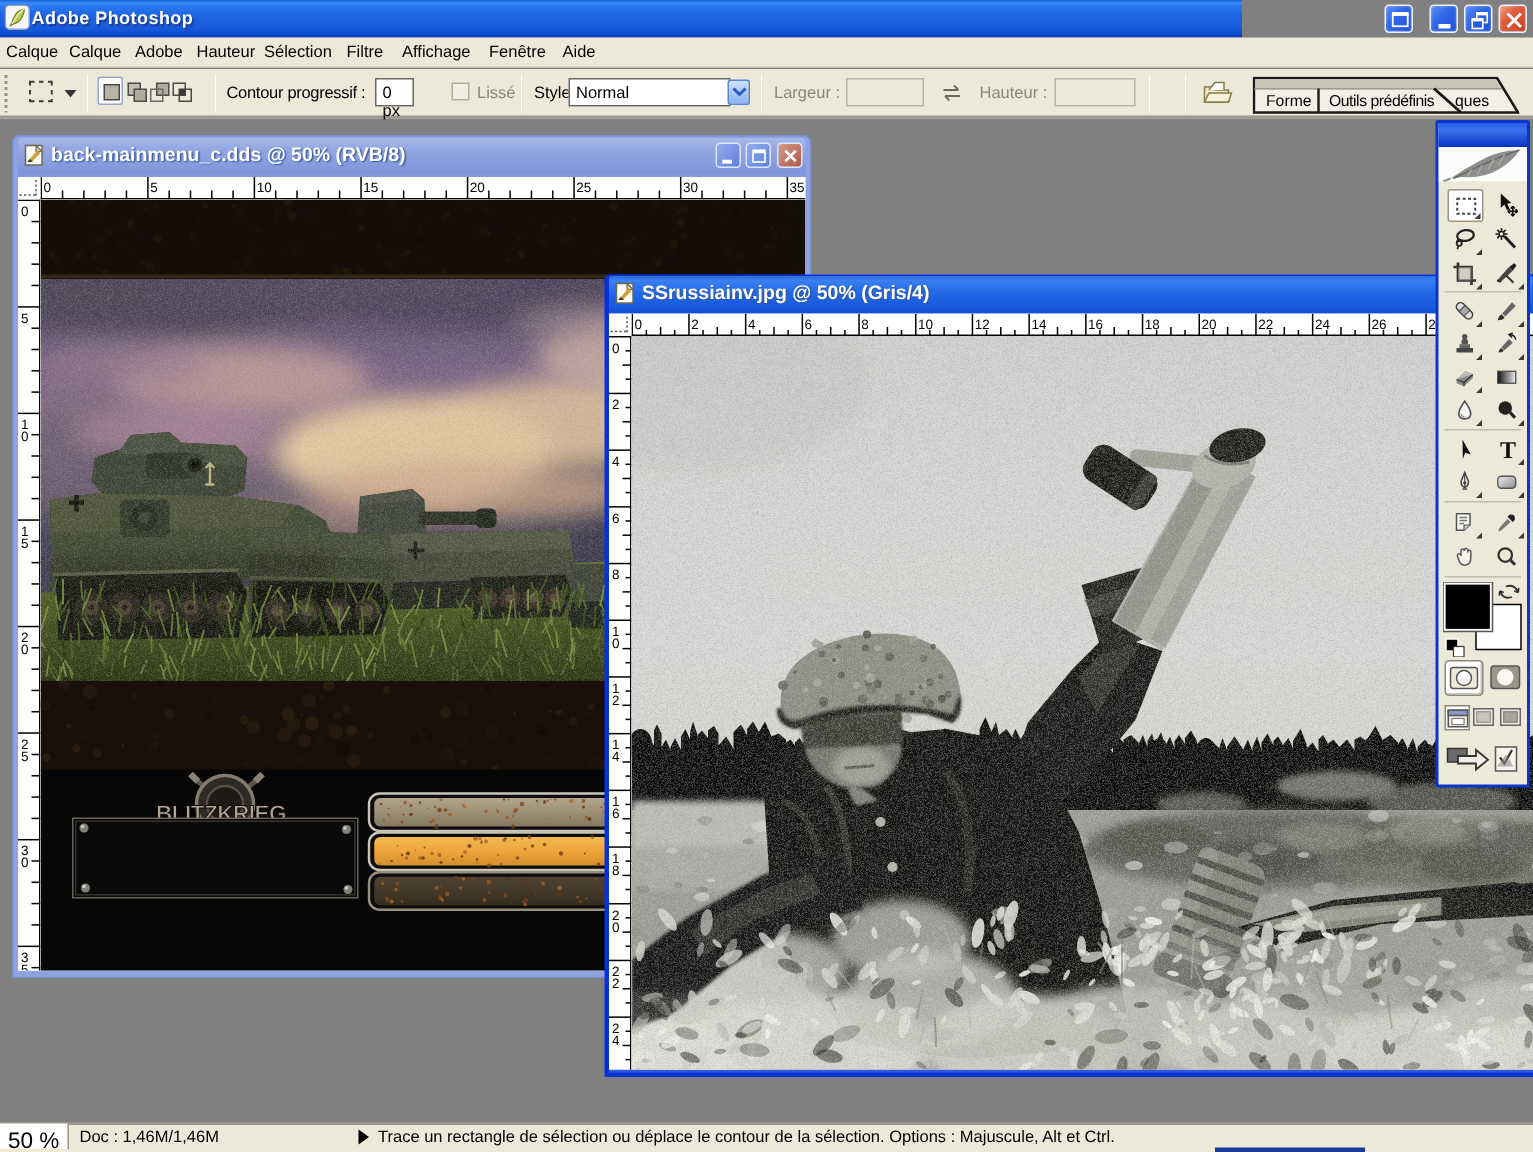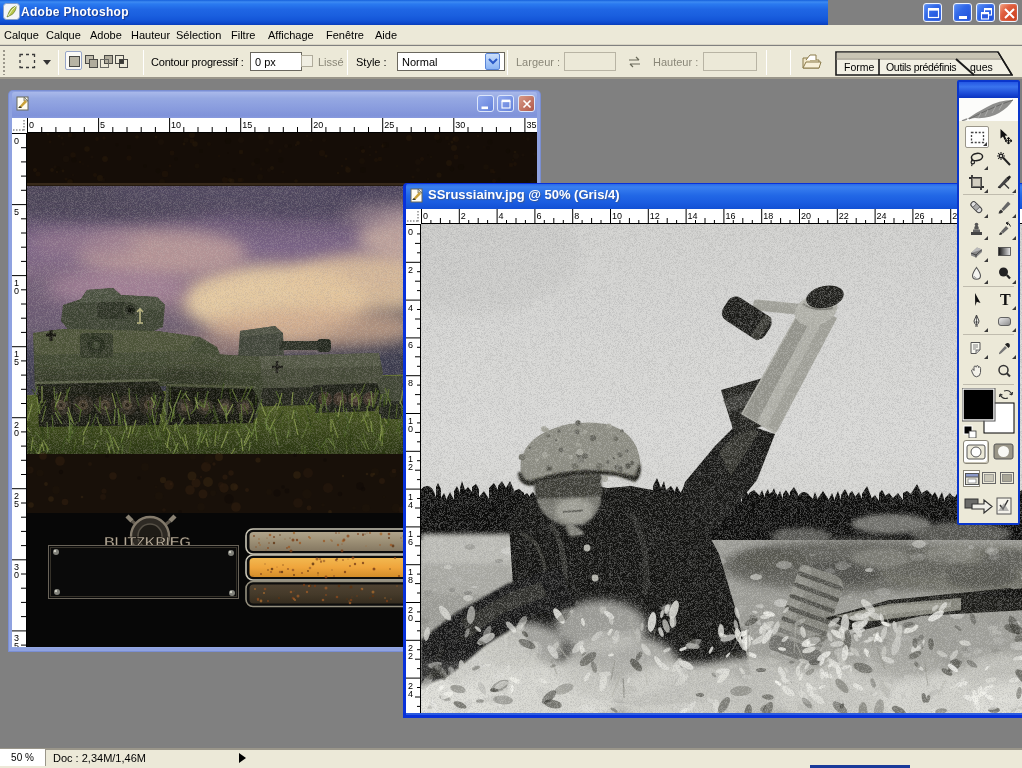--- a/index.html
+++ b/index.html
@@ -106,26 +106,26 @@
       <rect x="5.5" y="1.5" width="8" height="8" fill="#b0ac9c" stroke="#4a4a46"></rect>
       <rect x="1.5" y="5.5" width="8" height="8" fill="none" stroke="#6a6a64"></rect>
     </svg>
     <svg class="abs" style="left:114px;top:8px" width="15" height="15">
       <rect x="1.5" y="1.5" width="8" height="8" fill="none" stroke="#4a4a46"></rect>
       <rect x="5.5" y="5.5" width="8" height="8" fill="none" stroke="#4a4a46"></rect>
       <rect x="5.5" y="5.5" width="4" height="4" fill="#3a3a36"></rect>
     </svg>
     <div class="sep" style="left:143px"></div>
     <span class="optlbl" style="left:151px;letter-spacing:-0.2px">Contour progressif :</span>
-    <div class="field" style="left:250px;width:52px">0 px</div>
+    <div class="field" style="left:250px;width:26px">0 px</div>
     <div class="abs" style="left:301px;top:9px;width:12px;height:12px;background:#f0eee2;border:1px solid #b0ac9c"></div>
     <span class="optlbl graylbl" style="left:318px">Lissé</span>
     <div class="sep" style="left:347px"></div>
     <span class="optlbl" style="left:356px">Style :</span>
-    <div class="field" style="left:397px;width:108px">Normal</div>
+    <div class="field" style="left:379px;width:108px">Normal</div>
     <div class="abs" style="left:485px;top:7px;width:15px;height:17px;background:linear-gradient(180deg,#cde0fb,#8ab4f4);border:1px solid #5a86d8;border-radius:2px">
 <svg width="14" height="15">
         <path d="M3 5 L7 9 L11 5" stroke="#2a5ac8" stroke-width="2" fill="none"></path>
       </svg></div>
     <div class="sep" style="left:507px"></div>
     <span class="optlbl graylbl" style="left:516px">Largeur :</span>
     <div class="fielddis" style="left:564px;width:52px"></div>
     <svg class="abs" style="left:627px;top:9px" width="16" height="14">
       <g stroke="#6a6a5a" stroke-width="1.2" fill="none">
         <path d="M2 5 L12 5 M9 2 L12 5"></path>
@@ -154,20 +154,21 @@
 </svg>
   </div>
 <div class="docwin" style="left:9px;top:91px;width:531px;height:560px;background:#94a8e2;border-color:#8fa2e0;box-shadow:0 0 0 1px #7a8ed2">
     <div class="doctitle" style="height:26px;background:linear-gradient(180deg,#a9b9ea 0%,#95a8e2 25%,#8a9dde 60%,#8093da 90%,#8799de 100%)">
       <svg class="abs" style="left:3px;top:3px" width="16" height="16">
 <rect x="2" y="2" width="11" height="13" fill="#fffef4" stroke="#6a6a5a" stroke-width="1"></rect>
 <path d="M9 2 L13 6 L9 6 Z" fill="#d8d4c0" stroke="#6a6a5a" stroke-width="0.8"></path>
 <path d="M4 12 L10 5 L12 7 L6 13 Z" fill="#caa23a"></path>
 <path d="M3 13 L5 11 L7 13 Z" fill="#3a3a2a"></path>
 </svg>
+      <span class="txt">back-mainmenu_c.dds @ 50% (RVB/8)</span>
     </div>
     <div class="dbtn" style="left:465px;top:3px;background:linear-gradient(135deg,#93abef,#6280da)"><svg width="15" height="15">
         <rect x="3.5" y="10.5" width="6.5" height="2.6" fill="#fff"></rect>
       </svg></div>
     <div class="dbtn" style="left:485px;top:3px;background:linear-gradient(135deg,#93abef,#6280da)"><svg width="15" height="15">
         <rect x="4" y="5.6" width="8" height="6.4" fill="none" stroke="#fff" stroke-width="1.1"></rect>
         <rect x="3.6" y="3.6" width="8.8" height="2.2" fill="#fff"></rect>
       </svg></div>
     <div class="dbtn" style="left:506px;top:3px;background:linear-gradient(135deg,#d89a88,#b05848)"><svg width="15" height="15">
         <path d="M4.5 4.5 L11.5 11.5 M11.5 4.5 L4.5 11.5" stroke="#fff" stroke-width="1.7"></path>
@@ -2606,19 +2607,20 @@
       </svg></div>
     <svg class="abs" style="left:5px;top:412px" width="50" height="25">
 <rect x="1" y="5" width="13" height="9" fill="#6a6a68" stroke="#333"></rect>
 <path d="M8 10 L20 10 L20 6 L28 12.5 L20 19 L20 15 L8 15 Z" fill="#f0efe8" stroke="#333" stroke-width="1.2"></path>
 <rect x="33" y="4" width="14" height="16" fill="#f4f2ea" stroke="#555"></rect>
 <path d="M36 11 L39 15 L44 6" stroke="#333" stroke-width="1.5" fill="none"></path>
 <path d="M34 17 L40 9 L45 17" fill="#888" opacity="0.6"></path>
 </svg>
   </div>
 <div id="statusbar">
-    <div class="abs" style="left:0;top:-2px;width:46px;height:20px;background:#fff;border:1px solid #9a968a;border-left:none;font-size:10px;text-align:center;padding-top:3px">50 %</div>
-    <span class="abs" style="left:53px;top:2px">Doc : 2,34M/1,46M</span>
+    <div class="abs" style="left:0;top:-2px;width:46px;height:20px;background:#fff;border:1px solid #9a968a;border-left:none;font-size:15px;text-align:center;padding-top:3px">50 %</div>
+    <span class="abs" style="left:53px;top:2px">Doc : 1,46M/1,46M</span>
     <svg class="abs" style="left:237px;top:2px" width="10" height="12">
       <path d="M2 1 L9 6 L2 11 Z" fill="#000"></path>
     </svg>
+    <span class="abs" style="left:252px;top:2px">Trace un rectangle de sélection ou déplace le contour de la sélection. Options : Majuscule, Alt et Ctrl.</span>
   </div>
 <div id="below"></div>
 <div class="abs" style="left:810px;top:765px;width:100px;height:3px;background:#1a3a9a"></div>
 </body></html>

